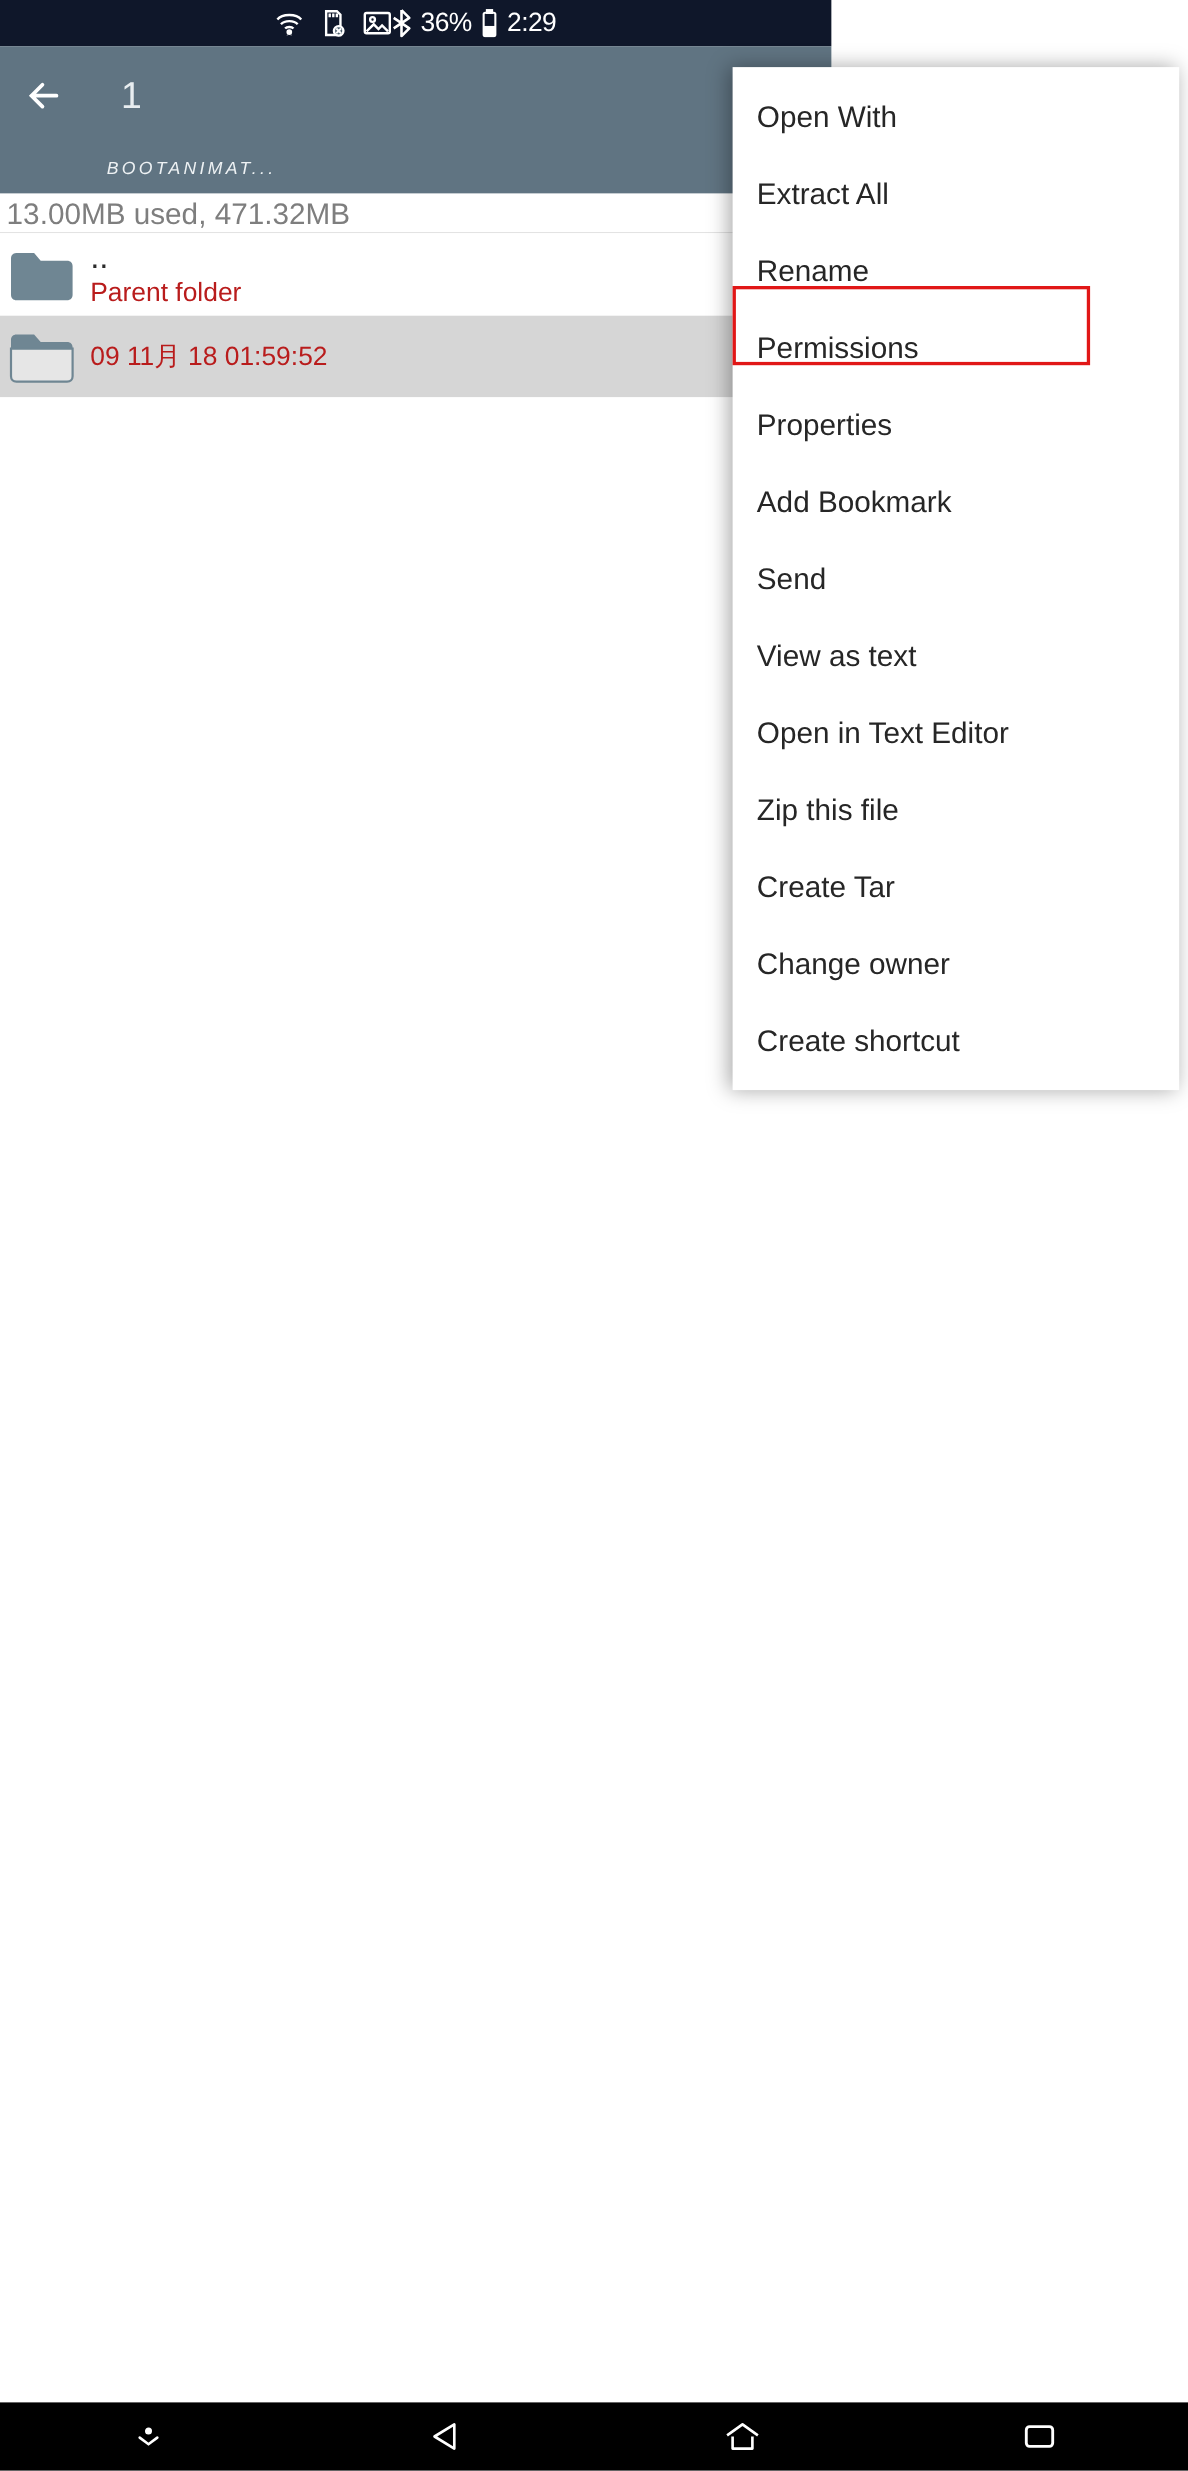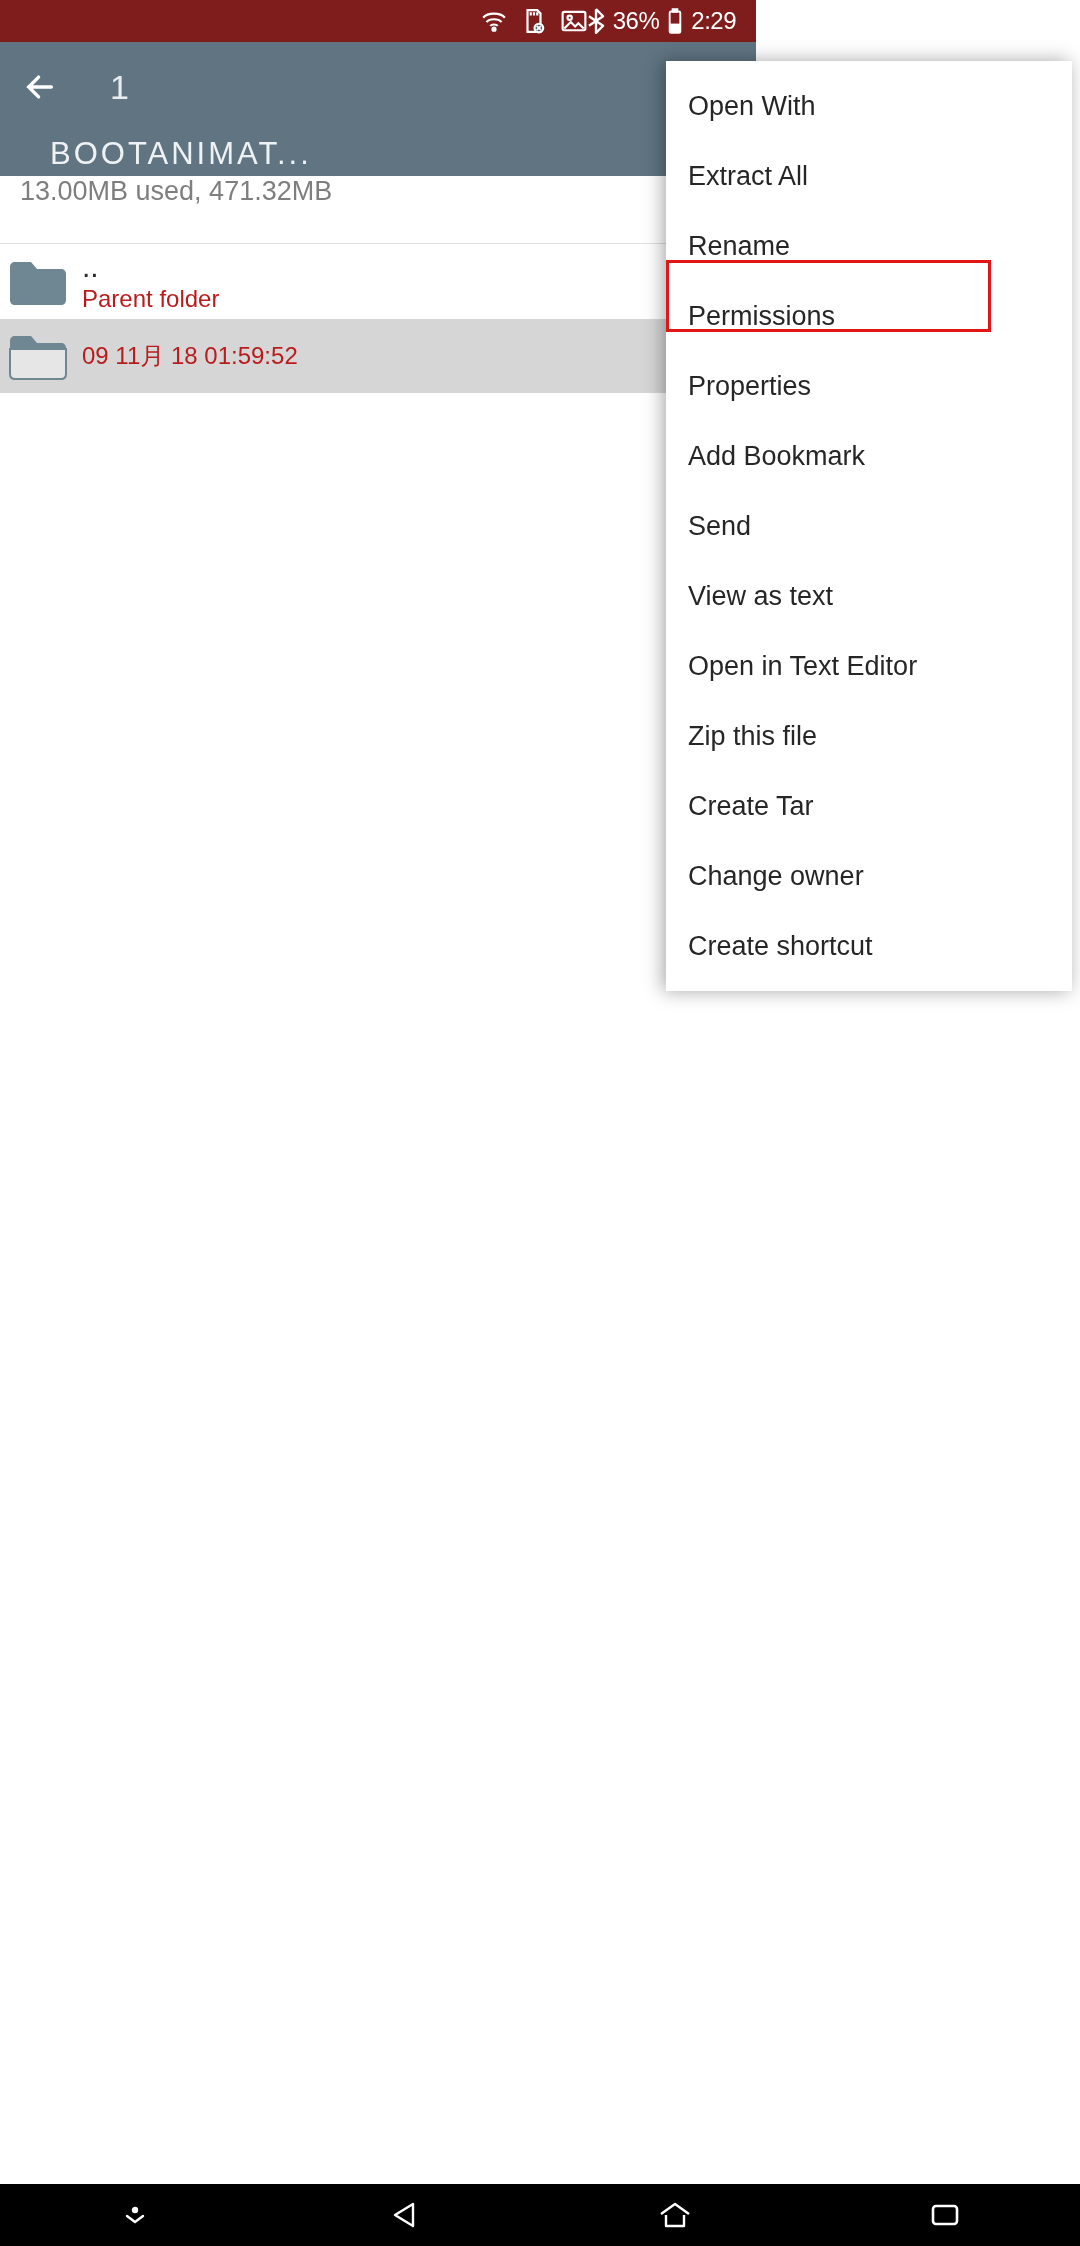--- a/index.html
+++ b/index.html
@@ -1,24 +1,24 @@
 <!DOCTYPE html>
 <html><head>
   <meta charset="utf-8">
   <style>
     * { margin: 0; padding: 0; box-sizing: border-box; }
     html, body { width: 756px; height: 1572px; font-family: -apple-system, Arial, sans-serif; overflow: hidden; }
 
     
     .status-bar {
       height: 42px;
-      background: #7f1d1d;
-      display: flex;
-      align-items: center;
-      justify-content: flex-end;
+      background: #0f172a;
+      display: flex;
+      align-items: center;
+      justify-content: center;
       padding: 0 20px;
       color: #fff;
     }
     .status-left { display: flex; align-items: center; gap: 14px; }
     .status-right { display: flex; align-items: center; gap: 8px; font-size: 24px; letter-spacing: -0.5px; }
     .status-icon { display: inline-flex; align-items: center; justify-content: center; }
 
     
     .app-bar {
       background: #607482;
@@ -31,35 +31,36 @@
       padding: 0 12px;
     }
     .back-btn { width: 56px; height: 56px; display: flex; align-items: center; justify-content: center; }
     .sel-count { font-size: 34px; color: #e8edf0; margin-left: 42px; }
     .spacer { flex: 1; }
     .toolbar-btn { width: 56px; height: 56px; display: flex; align-items: center; justify-content: center; margin-left: 10px; }
     .app-bar-row2 {
       height: 44px;
       display: flex;
       align-items: center;
-      padding-left: 50px;
-      font-size: 31px;
+      padding-left: 97px;
+      font-size: 16px;
       letter-spacing: 3px;
       color: #eef2f4;
+      font-style: italic;
     }
 
     
     .storage-line {
-      height: 68px;
+      height: 36px;
       background: #fff;
       color: #7e7e7e;
       font-size: 27px;
       display: flex;
-      align-items: flex-start;
-      padding-left: 20px;
+      align-items: flex-end;
+      padding-left: 6px;
       border-bottom: 1px solid #e0e0e0;
     }
 
     
     .file-list { background: #fff; }
     .file-row {
       display: flex;
       align-items: center;
       padding: 6px 10px 6px 6px;
       min-height: 74px;

